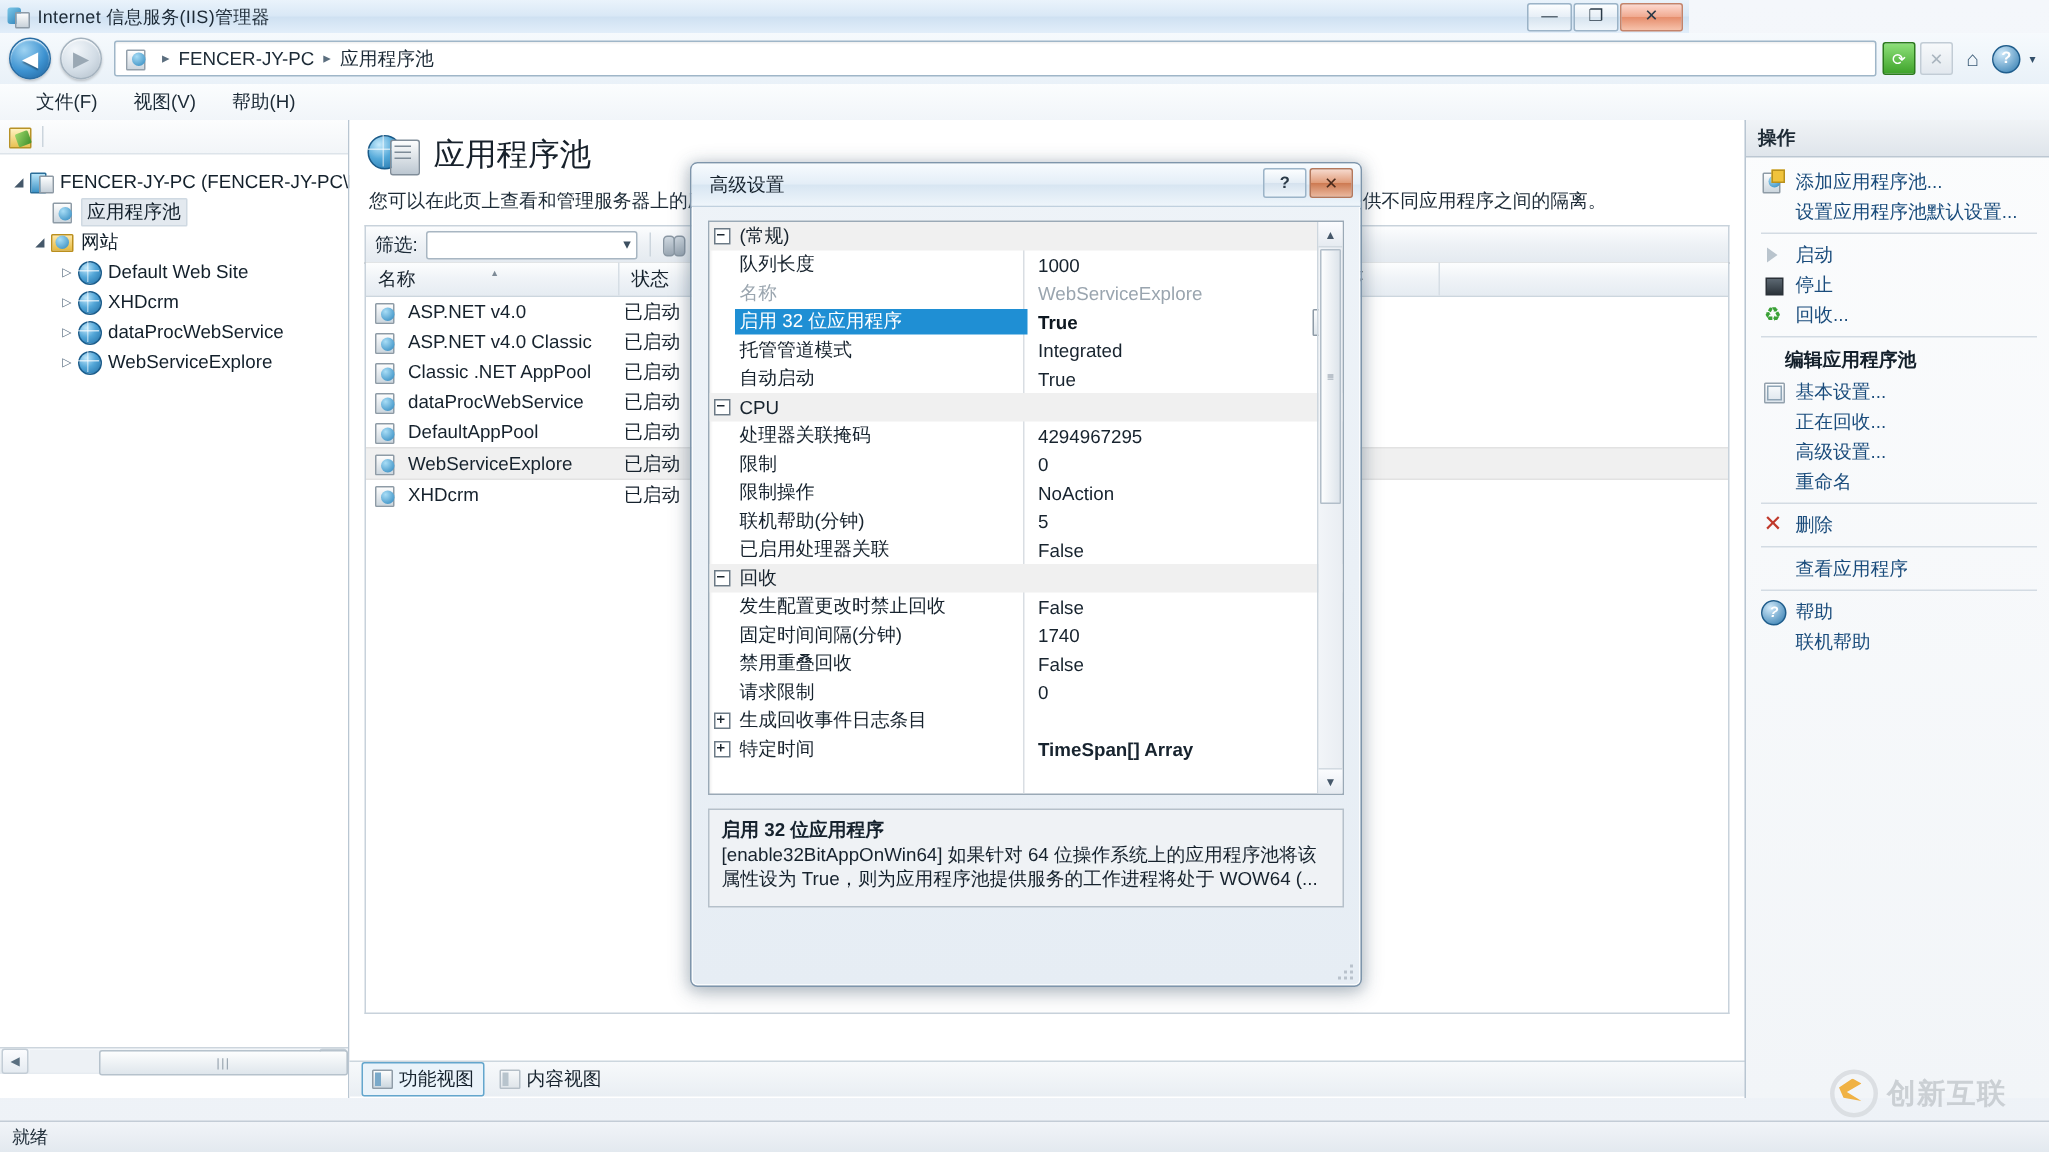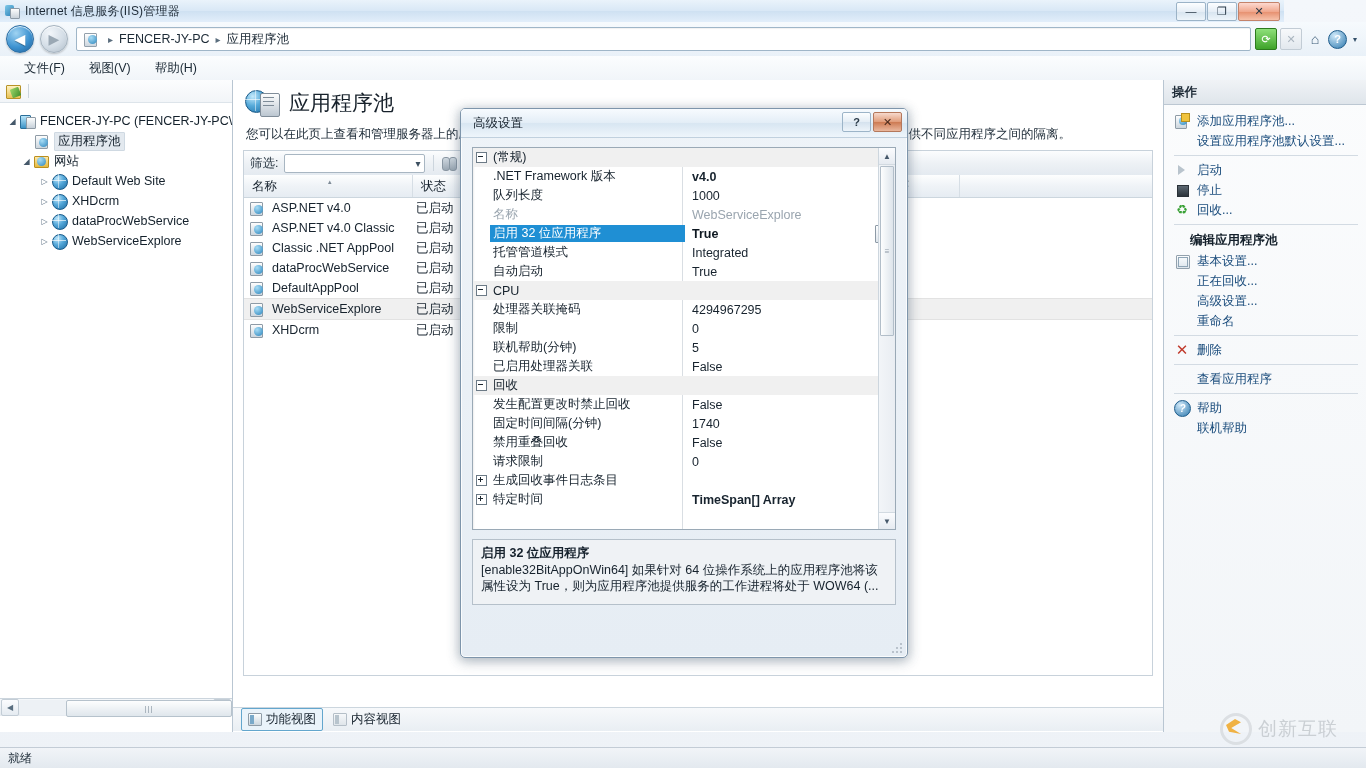--- a/index.html
+++ b/index.html
@@ -14,21 +14,21 @@
   }
   #app {
     position: relative;
     width: 1366px; height: 768px;
     background: linear-gradient(180deg,#f4f7fb 0%,#eef2f7 100%);
     overflow: hidden;
   }
 
   
   .titlebar {
-    position: absolute; left:0; top:0; width:1284px; height:22px;
+    position: absolute; left:0; top:0; width:1126px; height:22px;
     background: linear-gradient(180deg,#eaf3fb 0%,#d9e8f6 48%,#cfe1f2 52%,#e2eefa 100%);
     border-bottom:1px solid #b5cde0;
     display:flex; align-items:center;
   }
   .tb-icon{ width:16px;height:16px;margin-left:4px;margin-right:5px;position:relative;flex:0 0 auto;}
   .tb-icon .g{position:absolute;left:1px;top:2px;width:9px;height:11px;background:linear-gradient(135deg,#7fc9e8,#2a7fb8);border-radius:2px;}
   .tb-icon .s{position:absolute;left:6px;top:5px;width:8px;height:9px;background:linear-gradient(180deg,#fdfdfd,#c9d2da);border:1px solid #8d9aa6;border-radius:1px;}
   .tb-title{font-size:12px;color:#1d2a36;letter-spacing:0.2px;}
   .tb-btns{position:absolute;right:4px;top:2px;display:flex;gap:0;}
   .tb-btn{
@@ -214,21 +214,21 @@
     display:flex;align-items:center;padding-left:8px;font-size:12px;color:#1c2a36;
   }
 
   
   .watermark{
     position:absolute;right:10px;bottom:22px;width:136px;height:34px;
     display:flex;align-items:center;gap:6px;opacity:.88;
   }
   .wm-c{width:26px;height:26px;border-radius:50%;border:3px solid #d9dde1;position:relative;}
   .wm-c .k{position:absolute;left:3px;top:3px;width:15px;height:15px;background:#f0a92c;clip-path:polygon(0 40%,60% 0,100% 22%,35% 60%,100% 100%,20% 85%);}
-  .wm-t{font-size:19px;font-weight:normal;color:#c6cbd0;letter-spacing:1px;}
+  .wm-t{font-size:19px;font-weight:bold;color:#c6cbd0;letter-spacing:1px;}
 
   
   .dlg-shadow{
     position:absolute;left:458px;top:108px;width:452px;height:553px;
     background:rgba(120,140,160,.22);border-radius:6px;filter:blur(4px);
   }
   .dialog{
     position:absolute;left:460px;top:108px;width:446px;height:548px;
     background:linear-gradient(180deg,#eef3f8 0%,#e6edf4 100%);
     border:1px solid #7e95ab;border-radius:5px;
@@ -691,25 +691,20 @@
         <div class="splitline"></div>
 
         <div class="grow cat">
           <span class="expander">
               <i class="expbox"></i>
             </span>
           <span class="gk">(常规)</span>
           <span class="gv"></span>
         </div>
 
-        <div class="grow bold">
-          <span class="expander"></span>
-          <span class="gk">.NET Framework 版本</span>
-          <span class="gv">v4.0</span>
-        </div>
 
         <div class="grow">
           <span class="expander"></span>
           <span class="gk">队列长度</span>
           <span class="gv">1000</span>
         </div>
 
         <div class="grow dim">
           <span class="expander"></span>
           <span class="gk">名称</span>
@@ -748,20 +743,25 @@
           <span class="gk">处理器关联掩码</span>
           <span class="gv">4294967295</span>
         </div>
 
         <div class="grow">
           <span class="expander"></span>
           <span class="gk">限制</span>
           <span class="gv">0</span>
         </div>
 
+        <div class="grow">
+          <span class="expander"></span>
+          <span class="gk">限制操作</span>
+          <span class="gv">NoAction</span>
+        </div>
 
         <div class="grow">
           <span class="expander"></span>
           <span class="gk">联机帮助(分钟)</span>
           <span class="gv">5</span>
         </div>
 
         <div class="grow">
           <span class="expander"></span>
           <span class="gk">已启用处理器关联</span>

